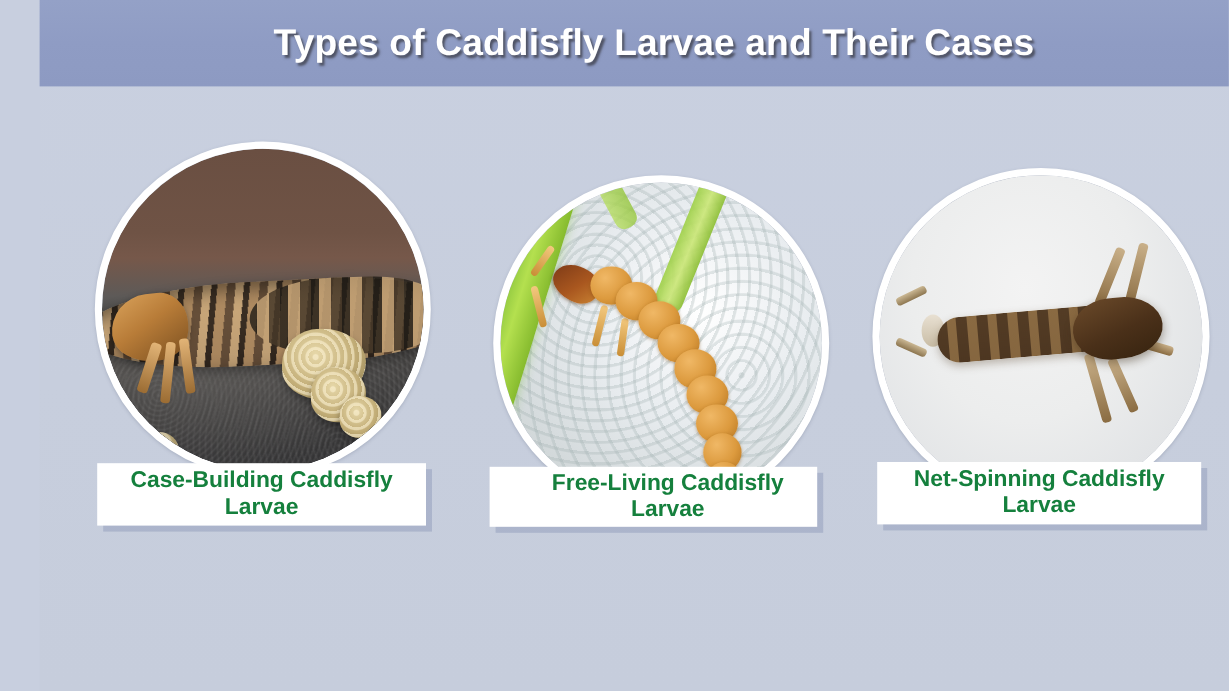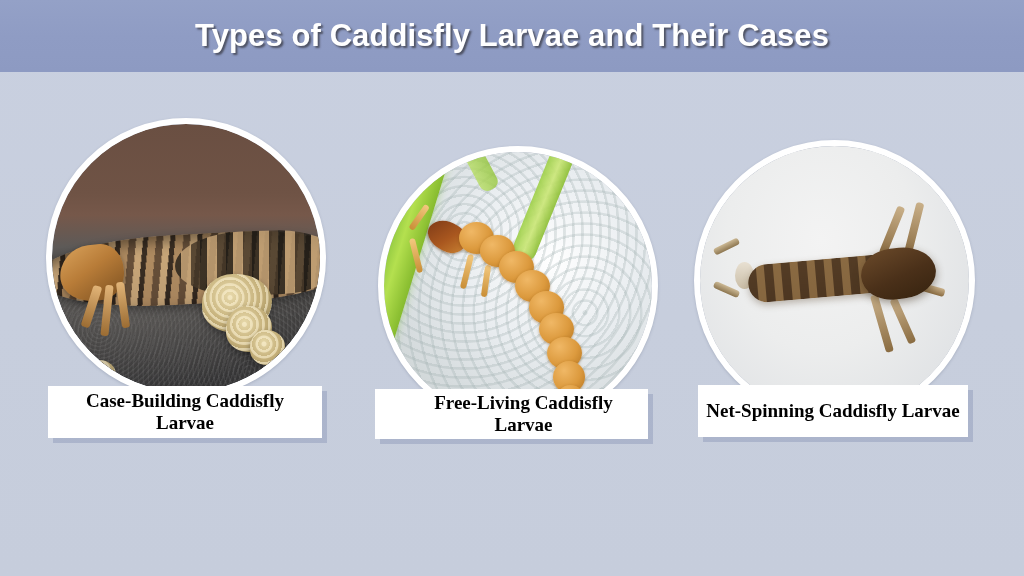--- a/index.html
+++ b/index.html
@@ -13,20 +13,21 @@
     background: #c8cfdf;
     font-family: "Liberation Sans", sans-serif;
     position: relative;
   }
 
   
   .slide {
     position: absolute;
     inset: 0;
     background: linear-gradient(180deg, #c9d0e0 0%, #c7cedd 55%, #c6cddc 100%);
+    margin-left: 33px;
   }
 
   
   .title-bar {
     position: absolute;
     left: 0;
     top: 0;
     width: 1024px;
     height: 72px;
     background: linear-gradient(180deg, #94a1c7 0%, #8f9cc4 50%, #8d9ac2 100%);
@@ -70,25 +71,24 @@
     background: #ffffff;
     box-shadow: 5px 5px 0 0 rgba(150,160,190,0.55);
     display: flex;
     align-items: center;
     justify-content: center;
     text-align: center;
     box-sizing: border-box;
     padding: 6px 8px;
   }
   .caption-text {
-    color: #000000;
+    color: #15803d;
     font-size: 19px;
     font-weight: bold;
     line-height: 1.18;
-    font-family: Liberation Serif, serif;
   }
 
   
   .p1-bg {
     position: absolute; inset: 0;
     background:
       linear-gradient(180deg,
         #6a4f42 0%, #6f5345 26%, #76584a 34%,
         #5d5a58 46%, #4b4a48 52%,
         #3f3e3c 68%, #39383a 85%, #333336 100%);
@@ -354,18 +354,18 @@
         <div class="p3-body"></div>
         <div class="p3-leg l1"></div>
         <div class="p3-leg l2"></div>
         <div class="p3-leg l3"></div>
         <div class="p3-leg l4"></div>
         <div class="p3-leg l5"></div>
         <div class="p3-thorax"></div>
       </div>
     </div>
 
-    <div class="caption-card" style="left:698px; top:385px; width:270px; height:52px;text-align:right;">
+    <div class="caption-card" style="left:698px; top:385px; width:270px; height:52px;">
       <span class="caption-text">Net-Spinning Caddisfly Larvae</span>
     </div>
   </div>
 
 </div>
 
 </body></html>

